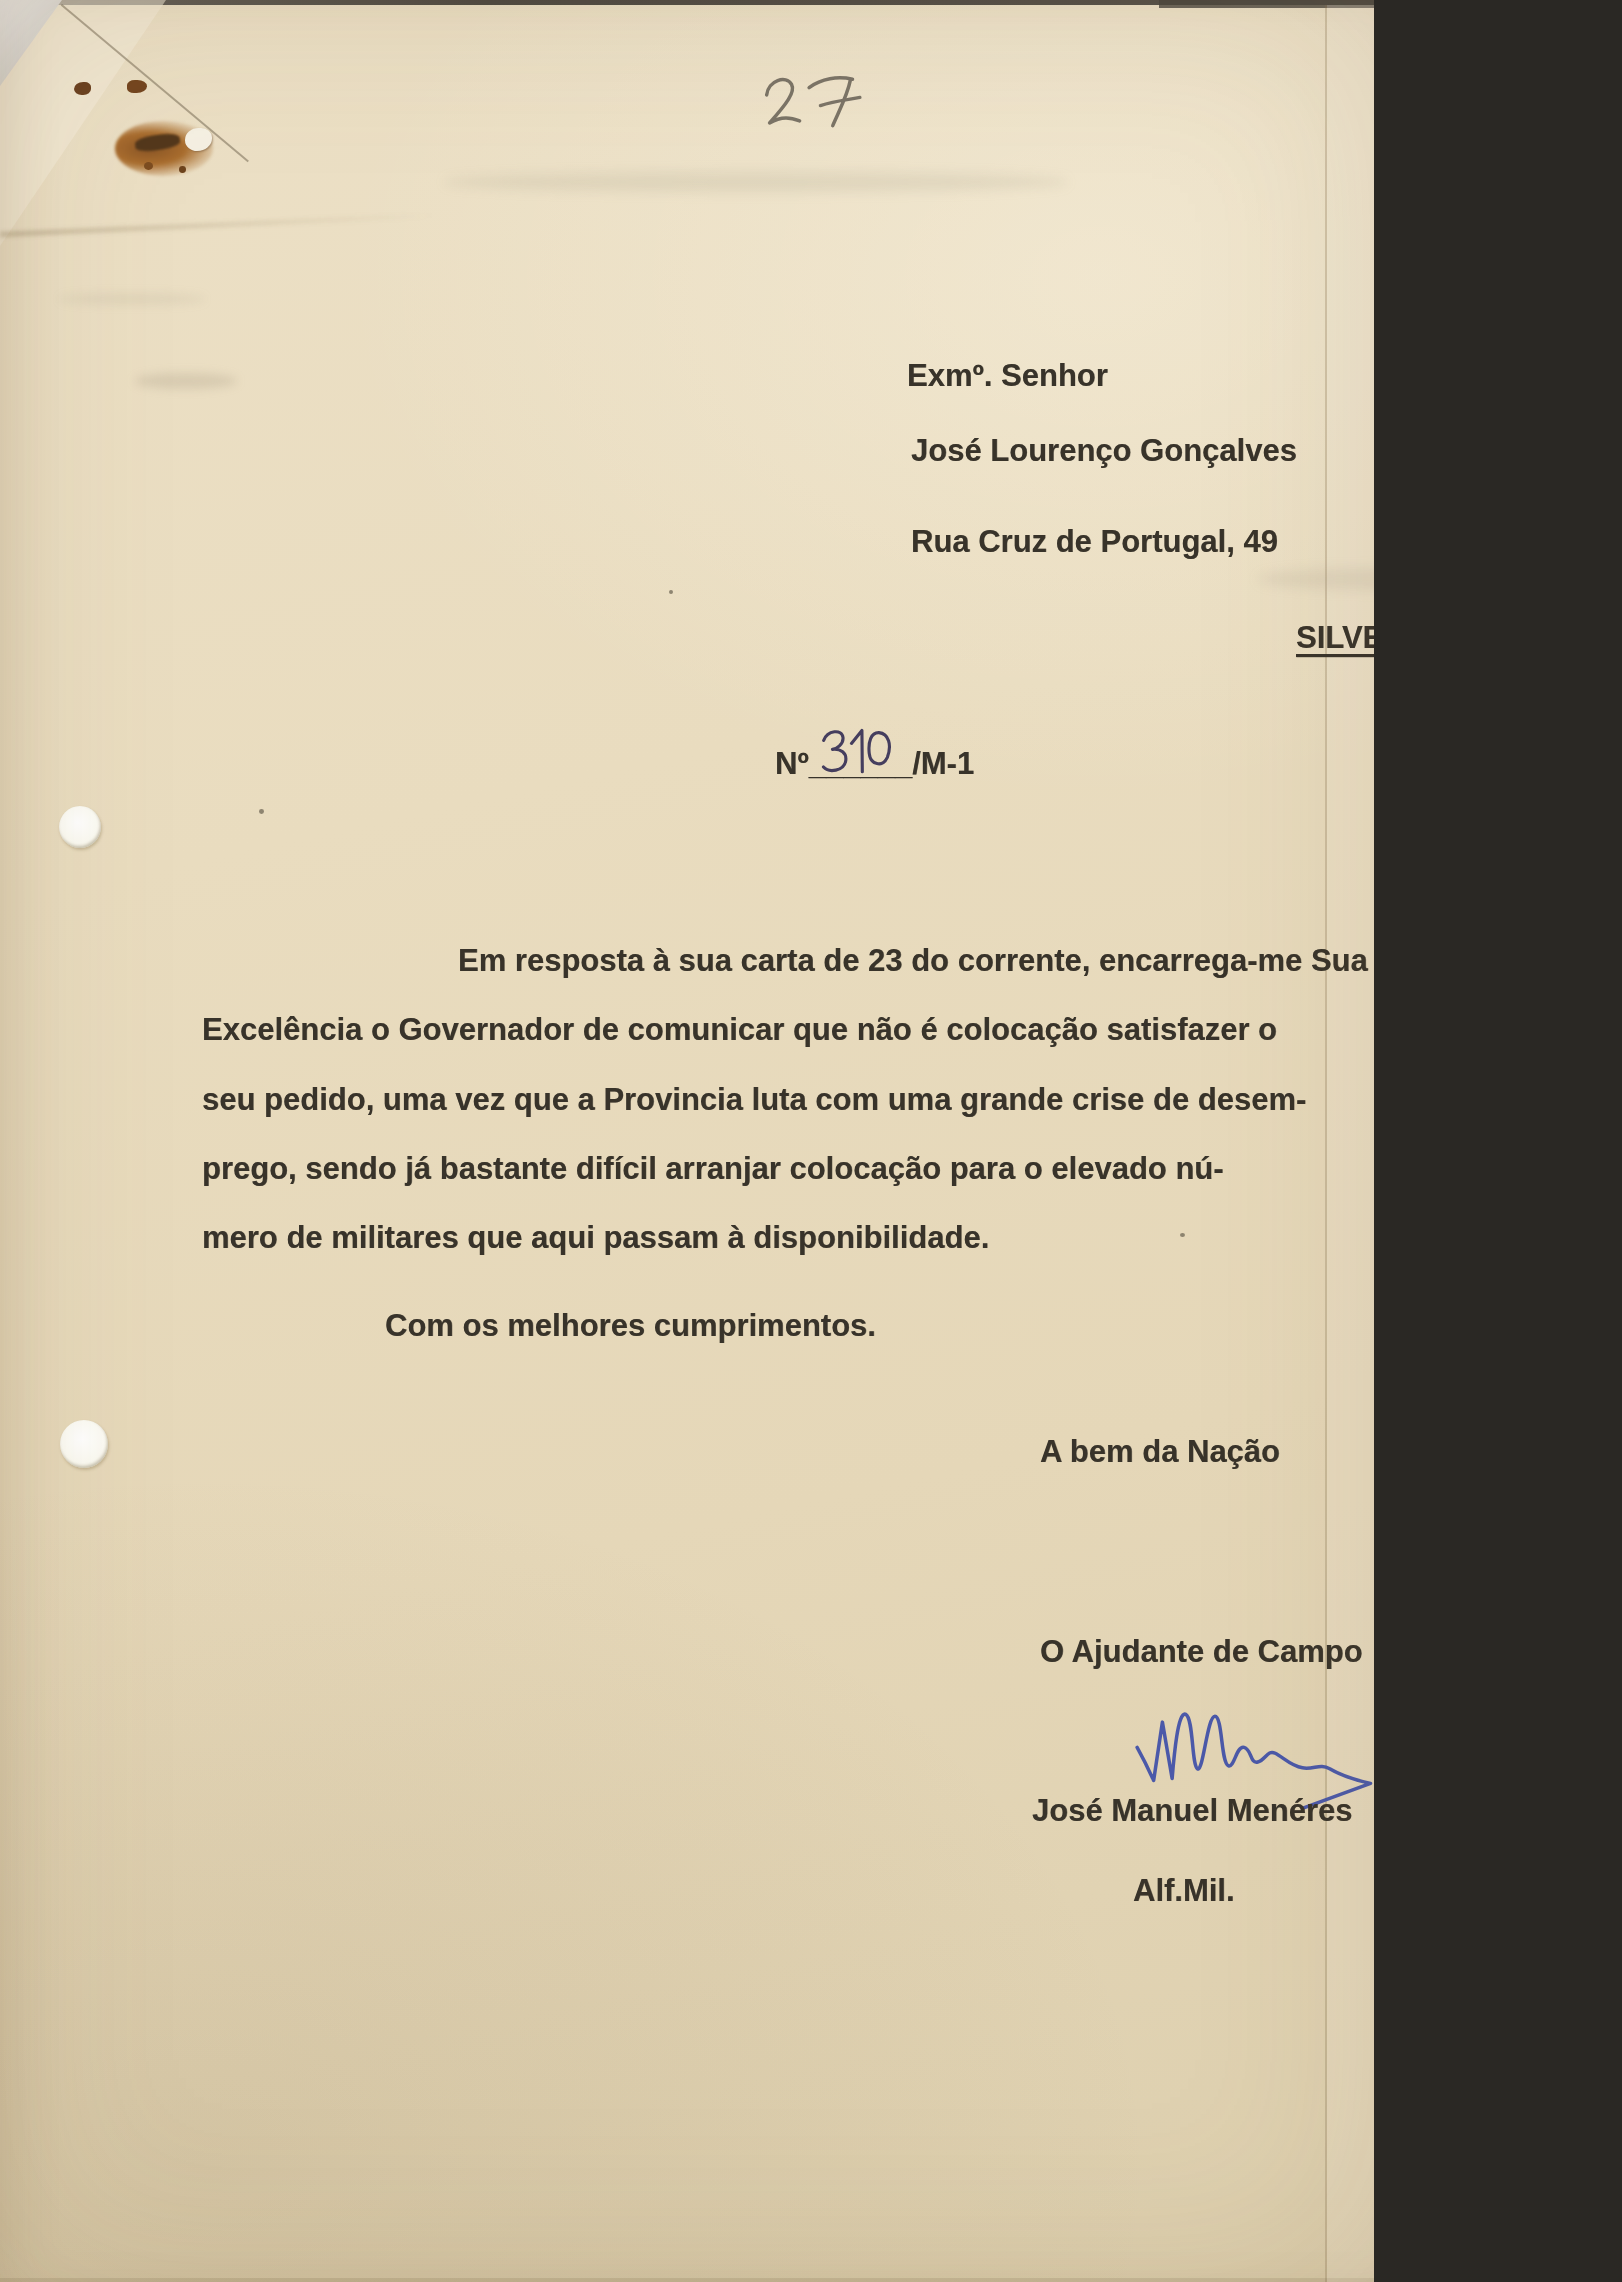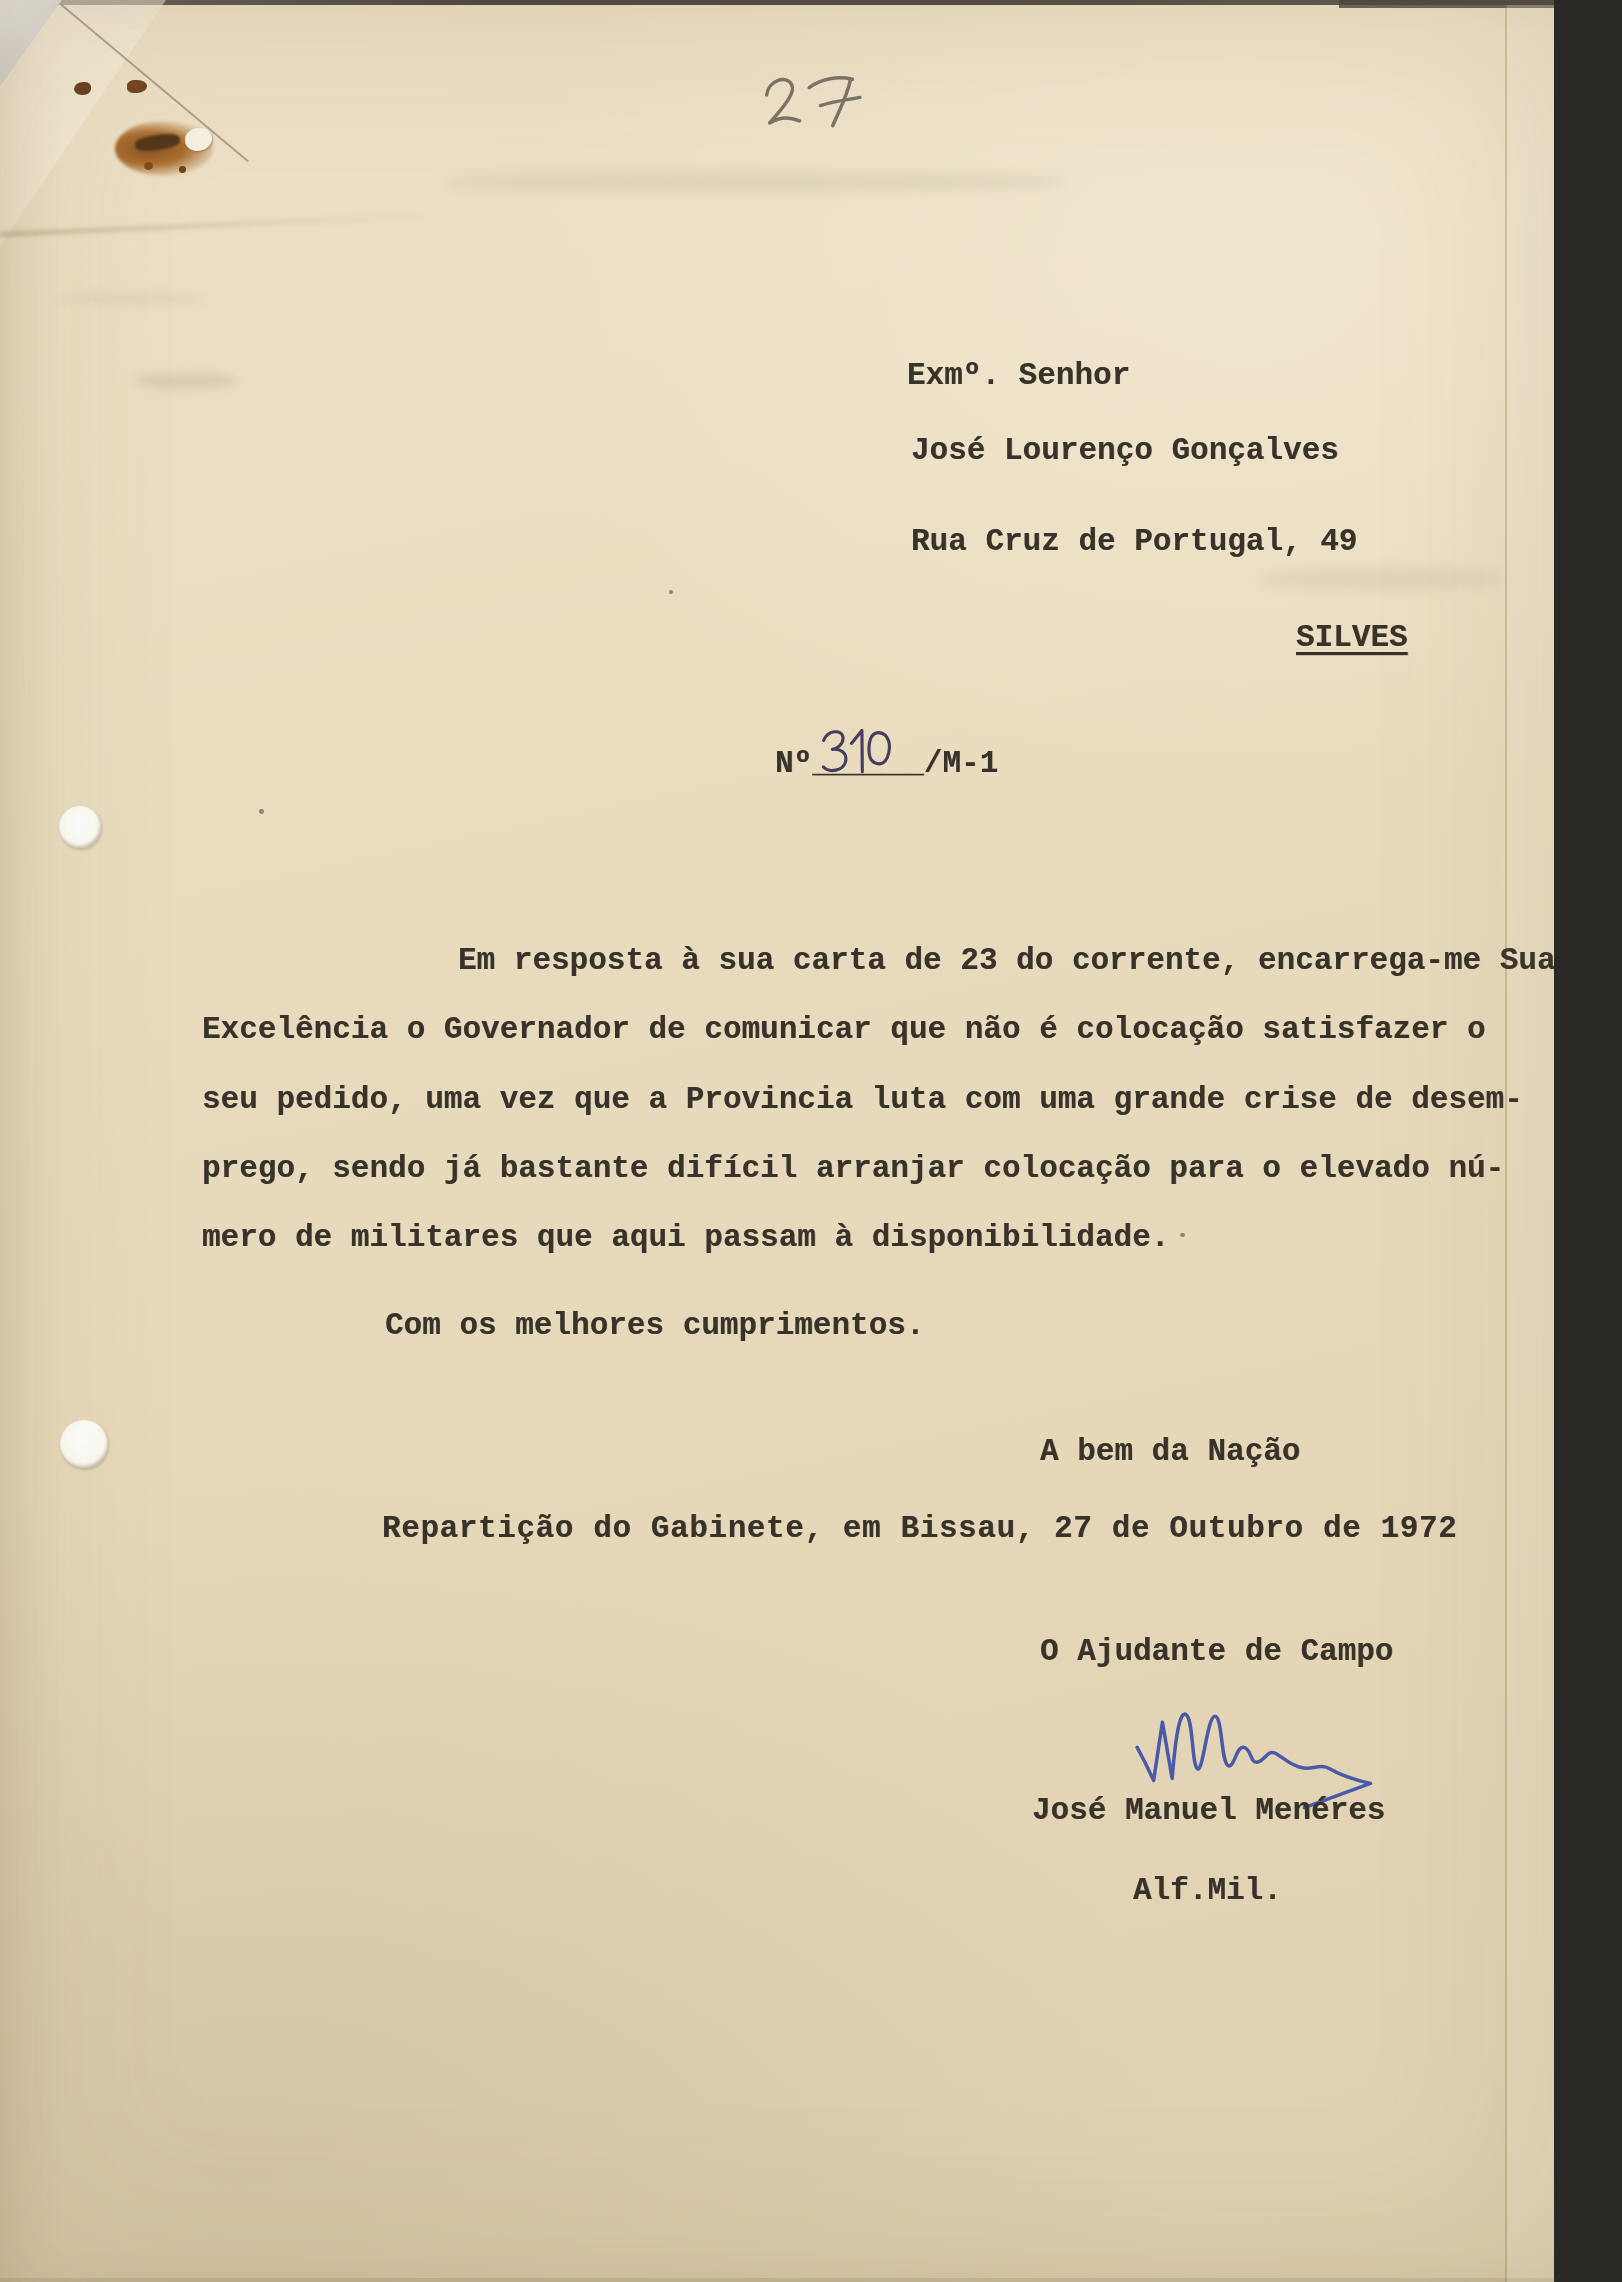--- a/index.html
+++ b/index.html
@@ -1,23 +1,22 @@
 <!DOCTYPE html>
 <html style="--paper: #e8dbbd; --typed_ink: #38332a; --pencil: #7b7467; --reference_ink: #453e5e; --signature_ink: #4050a8;"><head>
 <meta charset="utf-8">
 <style>
   html, body { margin:0; padding:0; background:#2a2824; }
   .page {
-    position:relative; width:1545px; height:2282px; overflow:hidden;
+    position:relative; width:1374px; height:2282px; overflow:hidden;
     background:
       radial-gradient(1268px 878px at 80% 12%, rgba(255,250,236,0.30), transparent 60%),
       radial-gradient(1463px 1073px at 15% 95%, rgba(120,95,55,0.12), transparent 65%),
       linear-gradient(168deg, #ece0c6 0%, #e9dcbf 35%, #e5d7b8 65%, #ddcfae 100%);
-    font-family:Liberation Mono, monospace;
-    padding-left:9px;
+    font-family:Liberation Sans, sans-serif;
   }
   .page::after {
     content:""; position:absolute; inset:0; pointer-events:none;
     box-shadow: inset 0 0 185px rgba(120,95,55,0.15), inset 29px 0 59px -24.4px rgba(110,90,55,0.16);
   }
   .typed {
     position:absolute; white-space:pre; font-weight:700; font-size:31px; line-height:1.1;
     color: var(--typed_ink, #38332a);
     text-shadow: 0.4px 0.4px 0.6px rgba(56,51,42,0.5);
   }
@@ -129,21 +128,20 @@
   </svg>
 
   <div class="typed" style="left:445px; top:944px;margin-left:13px;">Em resposta à sua carta de 23 do corrente, encarrega-me Sua</div>
   <div class="typed" style="left:202px; top:1013px;">Excelência o Governador de comunicar que não é colocação satisfazer o</div>
   <div class="typed" style="left:202px; top:1083px;">seu pedido, uma vez que a Provincia luta com uma grande crise de desem-</div>
   <div class="typed" style="left:202px; top:1221px;">mero de militares que aqui passam à disponibilidade.</div>
   <div class="typed" style="left:202px; top:1152px;">prego, sendo já bastante difícil arranjar colocação para o elevado nú-</div>
   <div class="typed" style="left:385px; top:1309px;">Com os melhores cumprimentos.</div>
 
   <div class="typed" style="left:1040px; top:1435px;">A bem da Nação</div>
-  <div class="typed wide" style="left:382px; top:1512px;">Repartição do Gabinete, em Bissau, 27 de Outubro de 1972</div>
   <div class="typed" style="left:1040px; top:1635px;">O Ajudante de Campo</div>
 
   <svg class="signature-svg ink" viewBox="0 0 292 146" role="img">
     <path d="M 14,58 C 19,67 26,81 31,92 L 40,32 L 50,90
              C 52,66 56,20 64,24 C 72,28 70,76 76,80
              C 82,84 86,26 94,26 C 102,26 100,74 108,77
              C 114,79 116,56 124,58 C 132,60 130,75 138,73
              C 146,71 148,60 156,64 C 164,68 172,77 184,79
              C 196,81 202,74 212,80 C 224,87 240,92 254,95
              L 186,120" stroke-width="3.6" opacity="0.93"></path>

